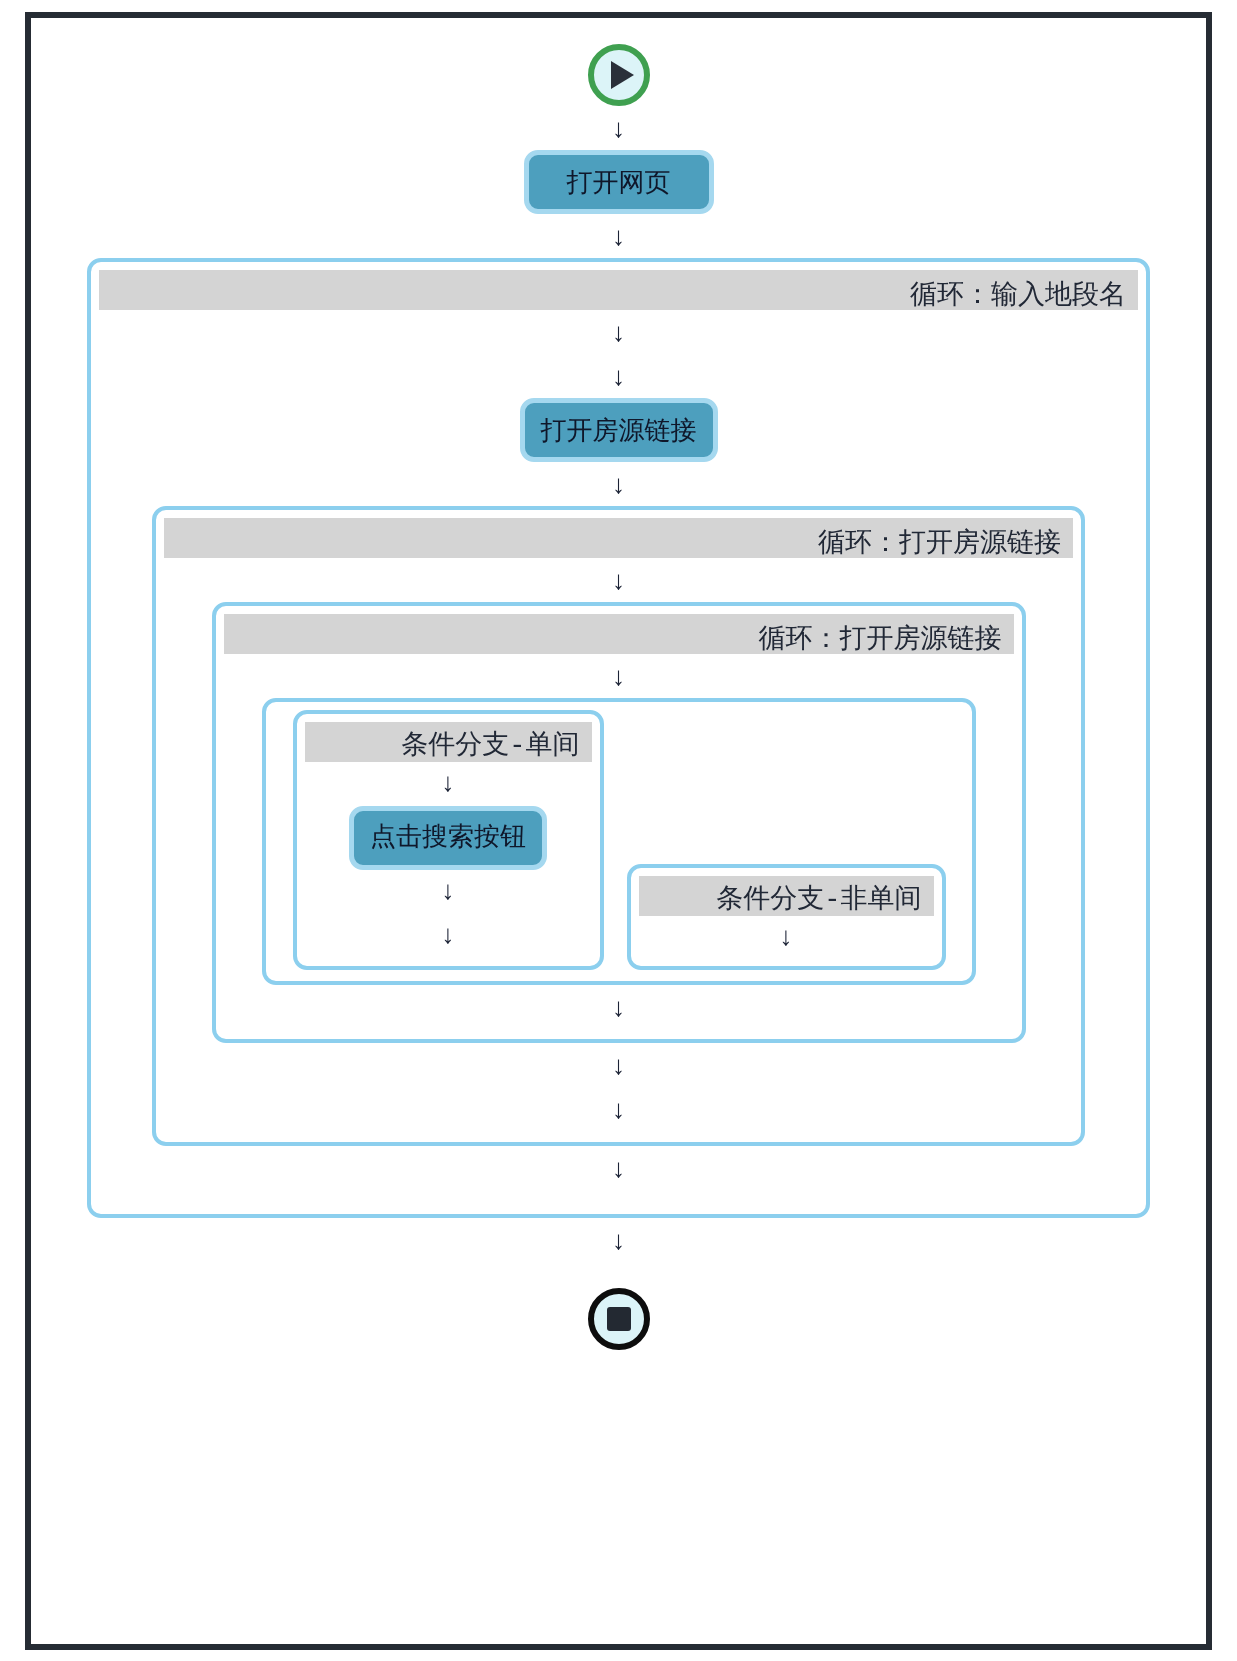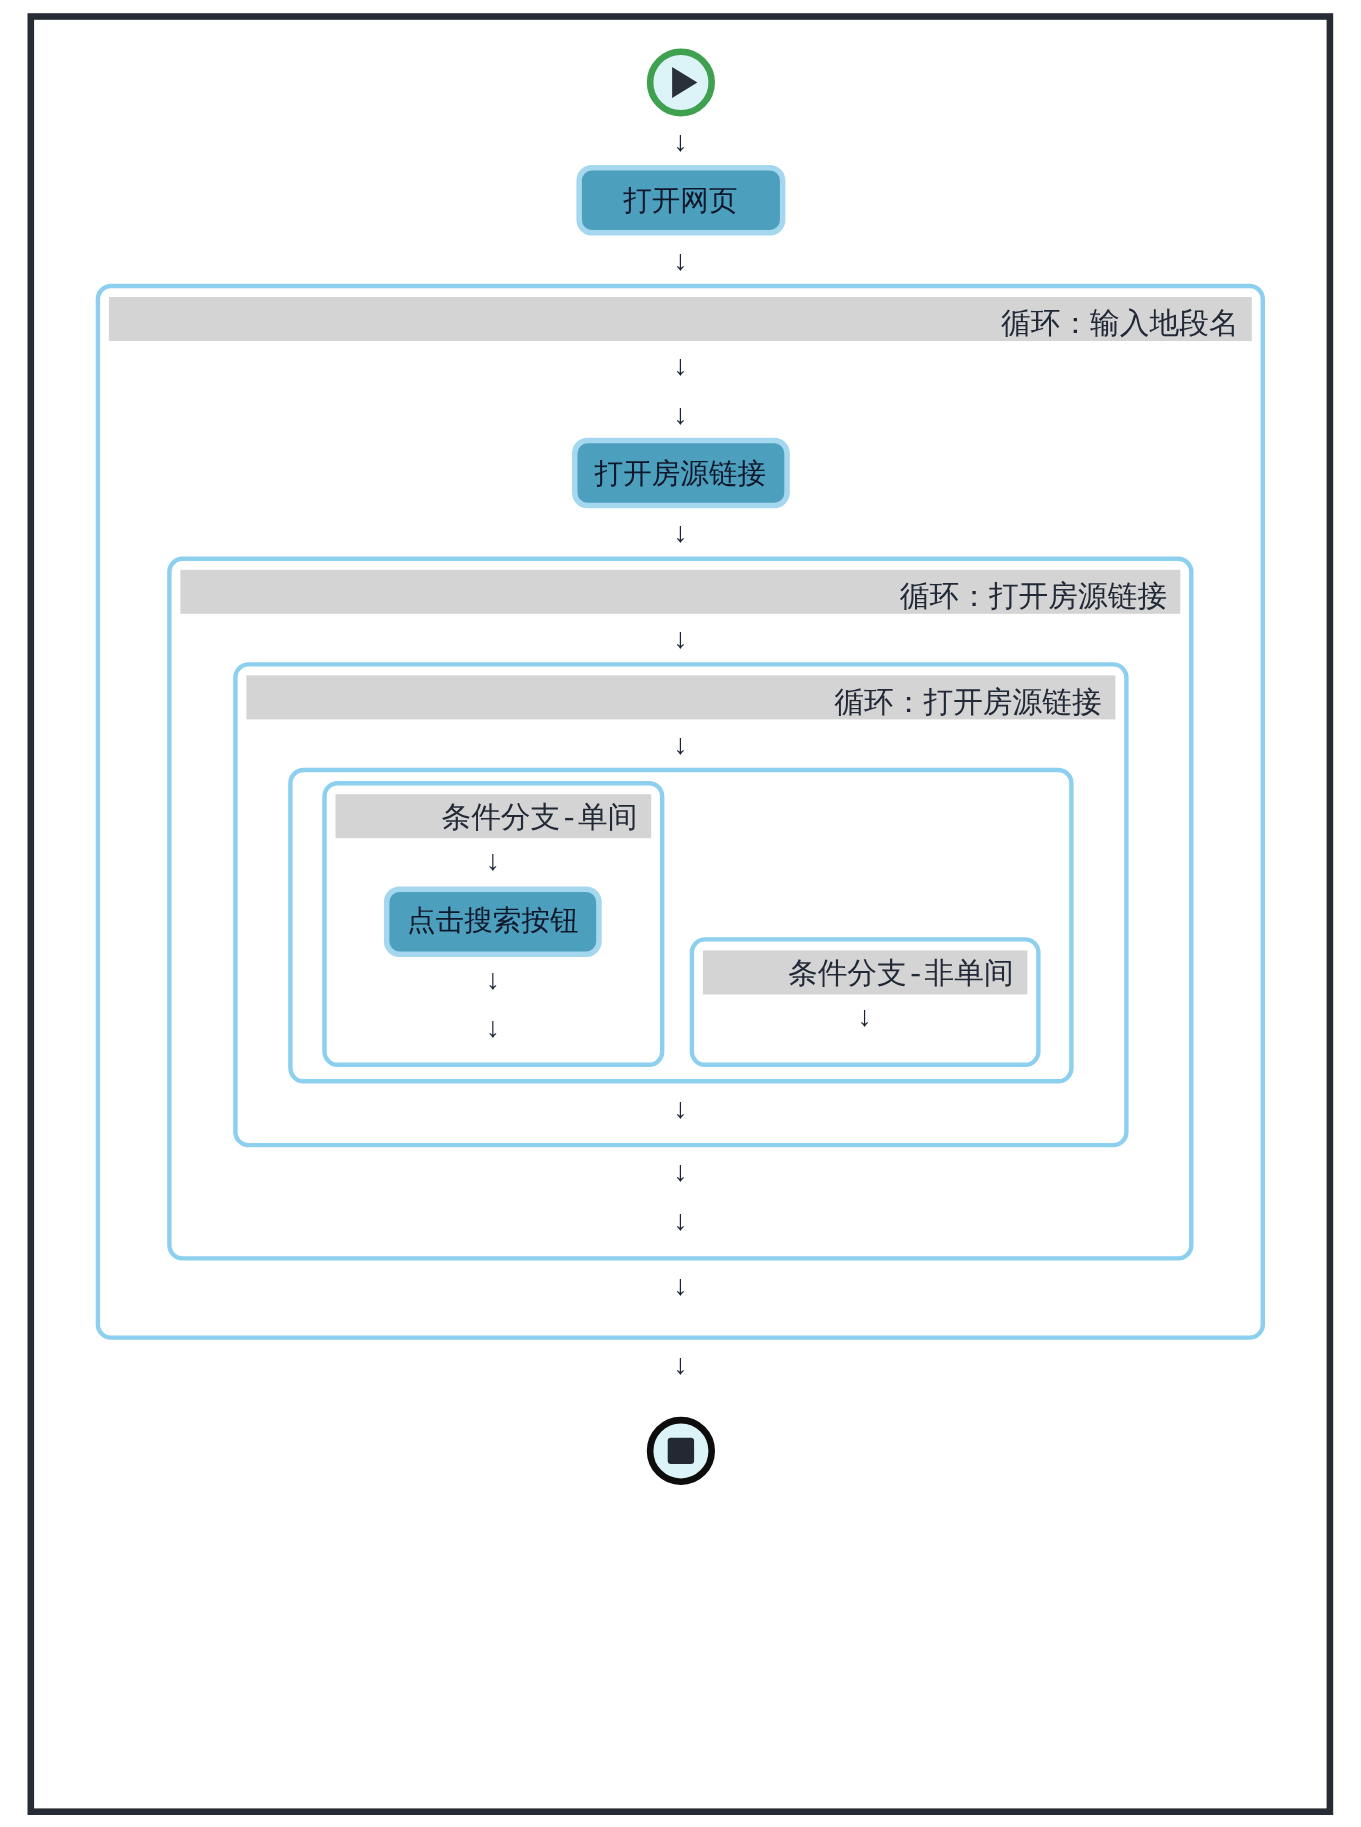--- a/index.html
+++ b/index.html
@@ -55,21 +55,21 @@
   .loop1{width:1063px;padding-bottom:24px;}
   .loop2{width:933px;padding-bottom:11px;}
   .loop3{width:814px;padding-bottom:10px;}
   .cond{width:714px;padding-bottom:11px;}
   .branches{
     align-self:stretch;display:flex;align-items:flex-end;
     padding:8px 19px 0 27px;gap:23px;
   }
   .branch{padding-bottom:8px;font-family:Liberation Mono, monospace;}
   .branch-left{width:311px;}
-  .branch-right{width:319px;padding-bottom:18px;}
+  .branch-right{width:319px;padding-bottom:6px;}
 </style>
 </head>
 <body>
 
 <div class="frame">
   <div class="flow">
 
     <div class="icon-node start">
       <span class="play-tri"></span>
     </div>

